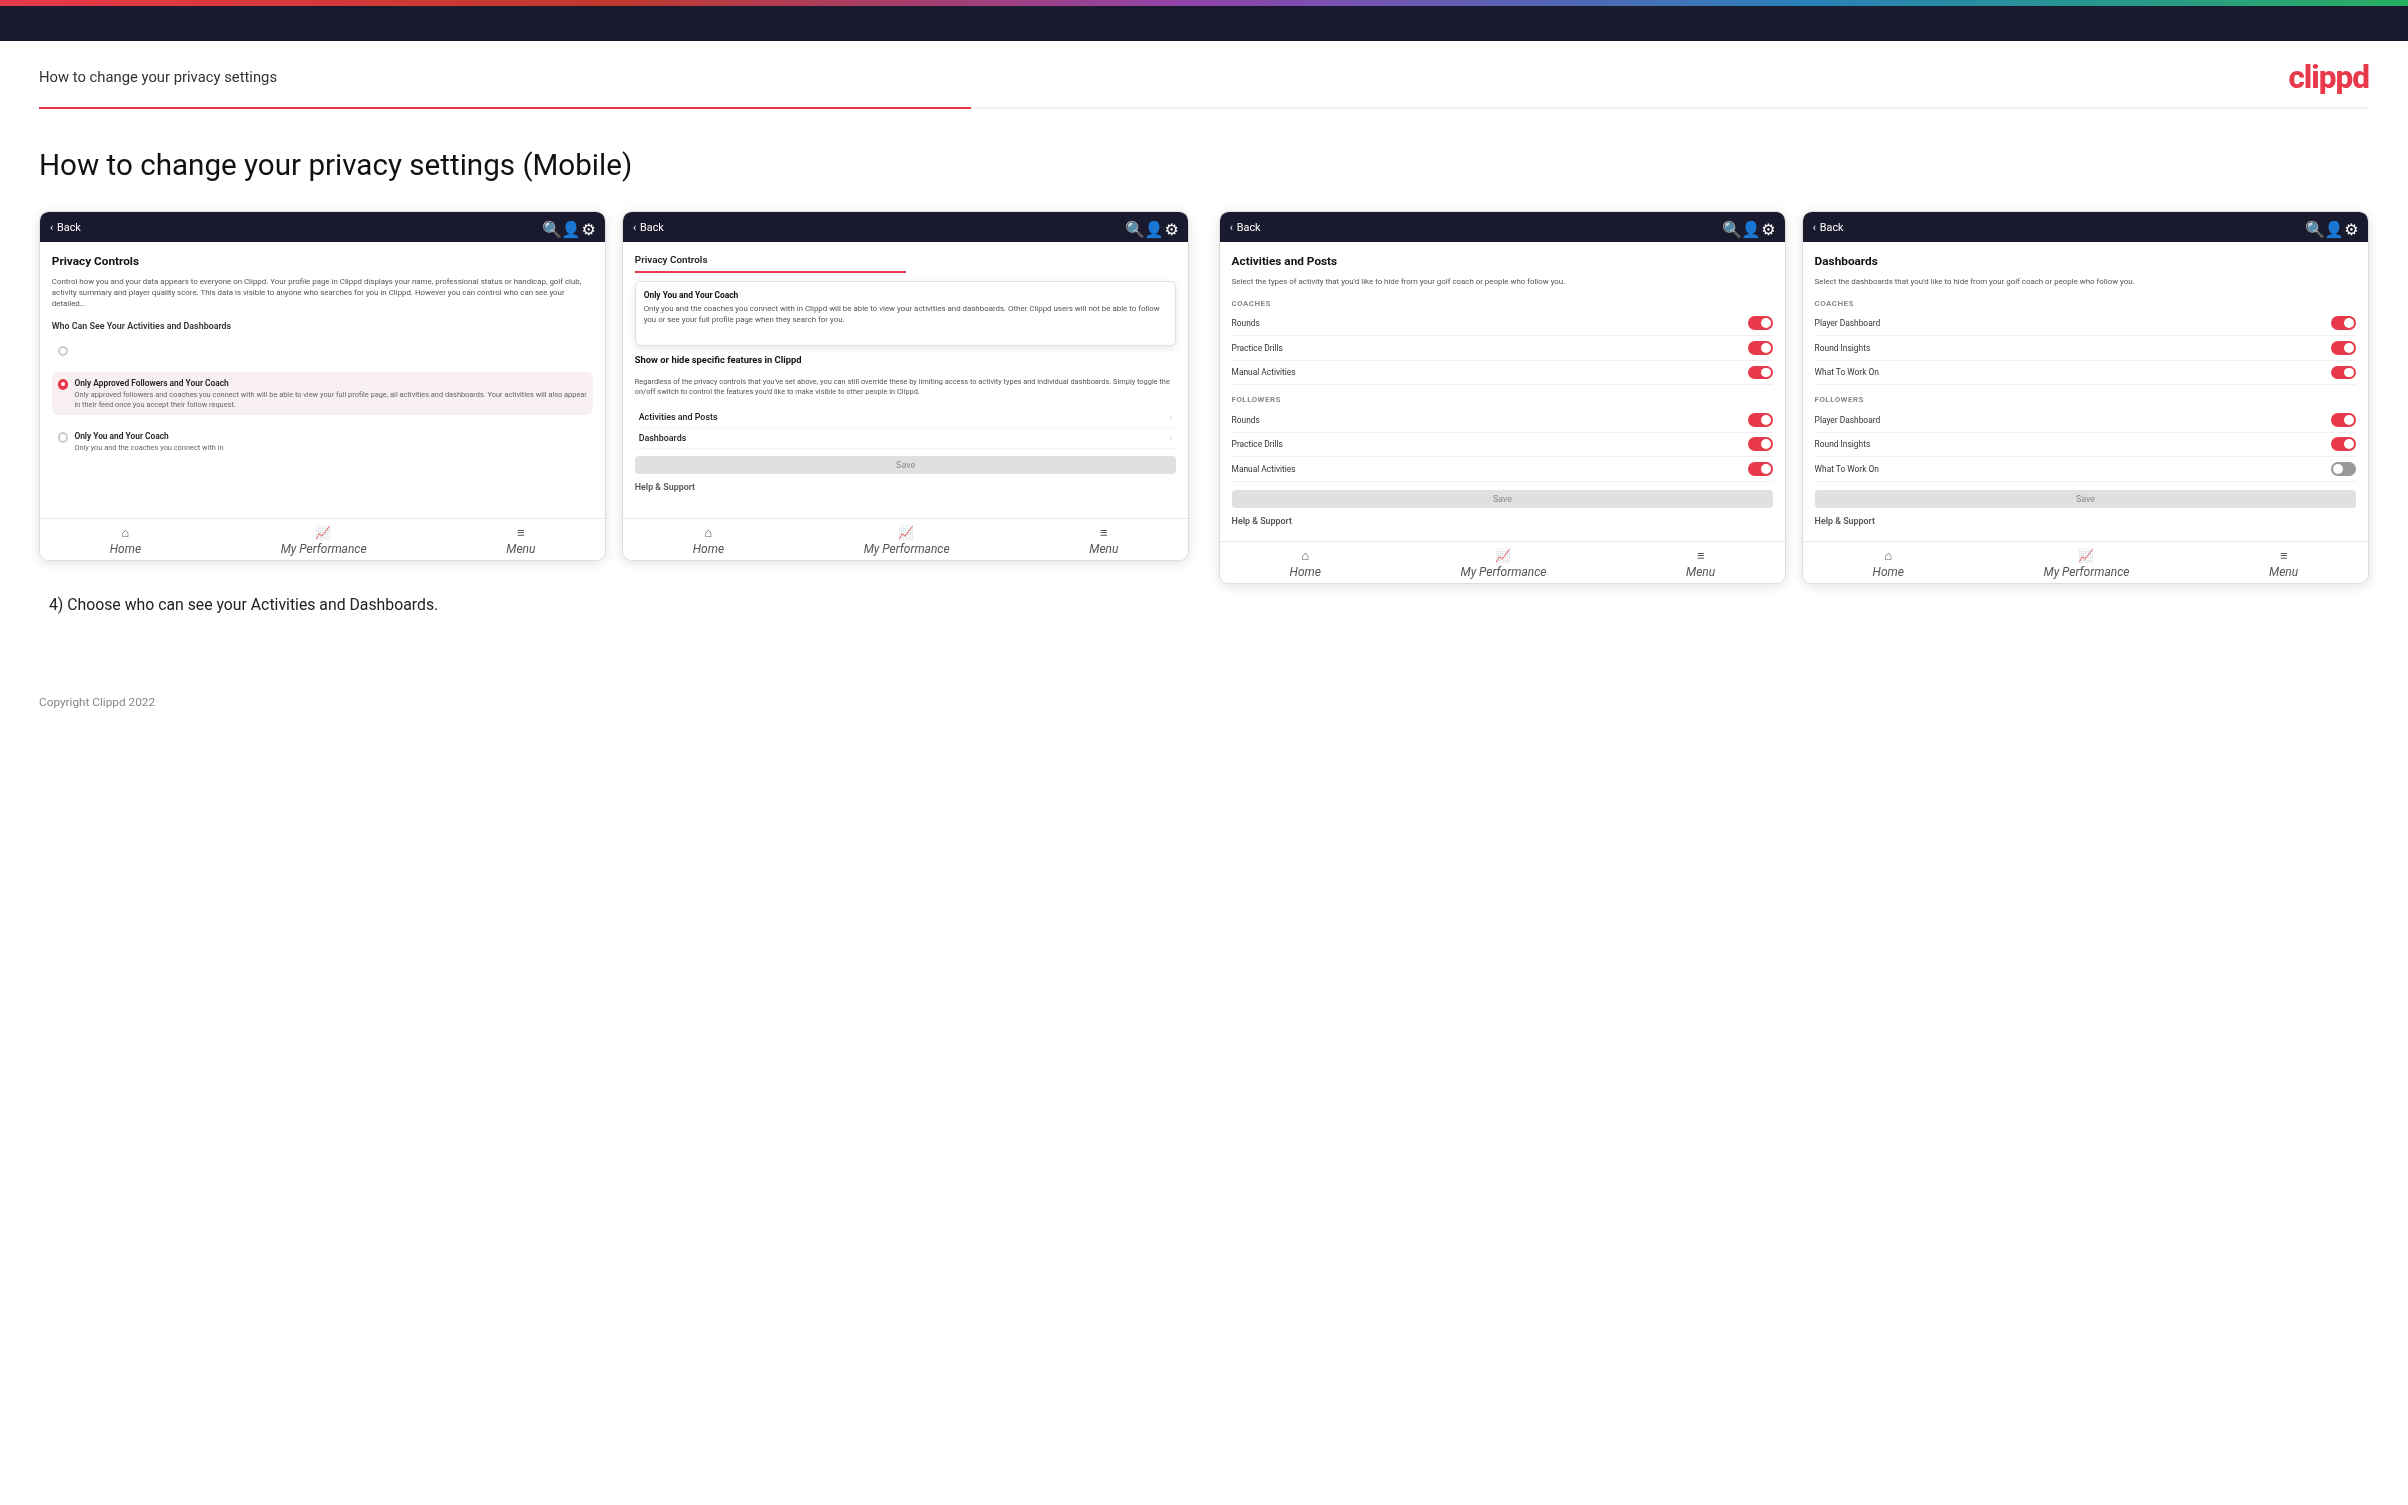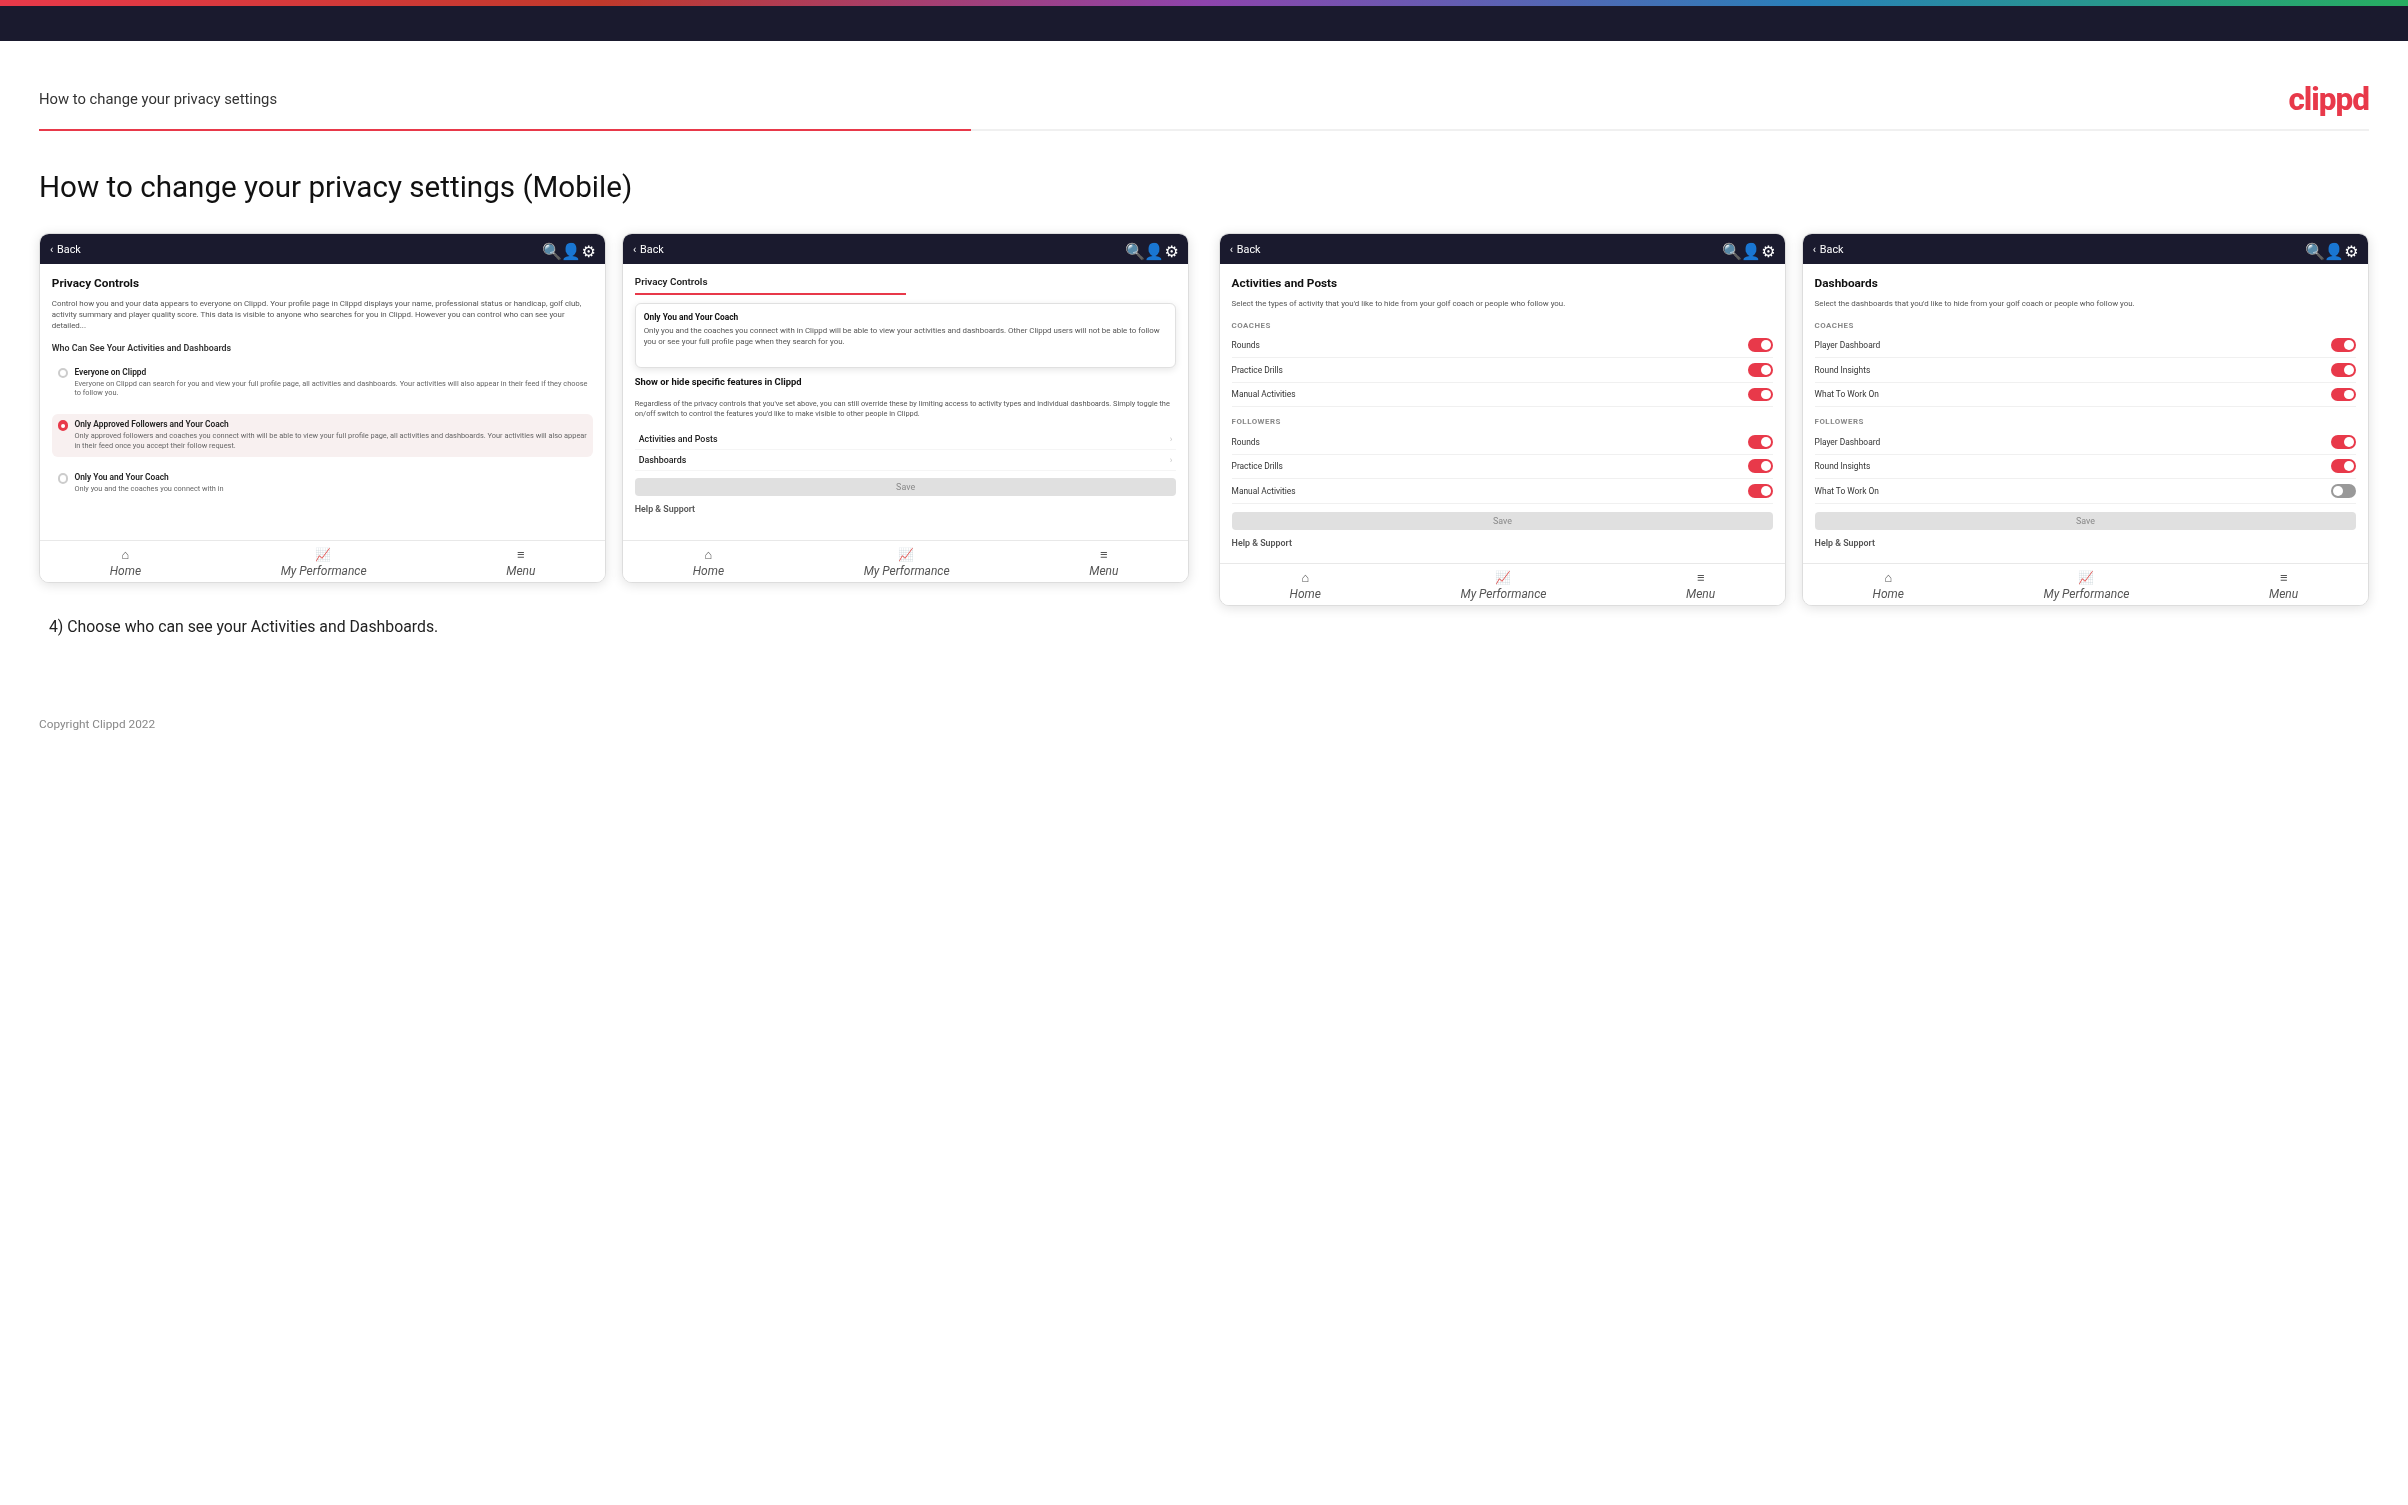--- a/index.html
+++ b/index.html
@@ -21,21 +21,20 @@
       height: 5.9px;
       background: linear-gradient(to right, #e8394a, #c0392b, #8e44ad, #2980b9, #27ae60);
     }
 
     
     .header {
       display: flex;
       align-items: center;
       justify-content: space-between;
       padding: 17.7px 39px 11.8px 39px;
-      margin-top: 22px;
     }
     .header-title {
       font-size: 14.8px;
       color: #333;
       font-weight: 400;
     }
     .logo {
       font-size: 31.5px;
       font-weight: 800;
       color: #e8394a;
@@ -405,24 +404,20 @@
               </div>
             </div>
 
             <div class="screen-body">
               <div class="screen-section-title">Privacy Controls</div>
               <div class="screen-description">Control how you and your data appears to everyone on Clippd. Your profile page in Clippd displays your name, professional status or handicap, golf club, activity summary and player quality score. This data is visible to anyone who searches for you in Clippd. However you can control who can see your detailed...</div>
               <div class="privacy-section-label">Who Can See Your Activities and Dashboards</div>
 
               <div class="radio-option">
                 <div class="radio-circle"></div>
-                <div>
-                  <div class="radio-text-title">Everyone on Clippd</div>
-                  <div class="radio-text-desc">Everyone on Clippd can search for you and view your full profile page, all activities and dashboards. Your activities will also appear in their feed if they choose to follow you.</div>
-                </div>
               </div>
 
               <div class="radio-option selected">
                 <div class="radio-circle filled"></div>
                 <div>
                   <div class="radio-text-title">Only Approved Followers and Your Coach</div>
                   <div class="radio-text-desc">Only approved followers and coaches you connect with will be able to view your full profile page, all activities and dashboards. Your activities will also appear in their feed once you accept their follow request.</div>
                 </div>
               </div>
 

